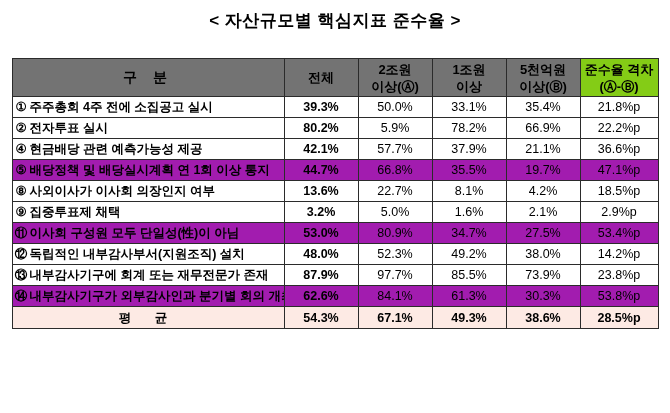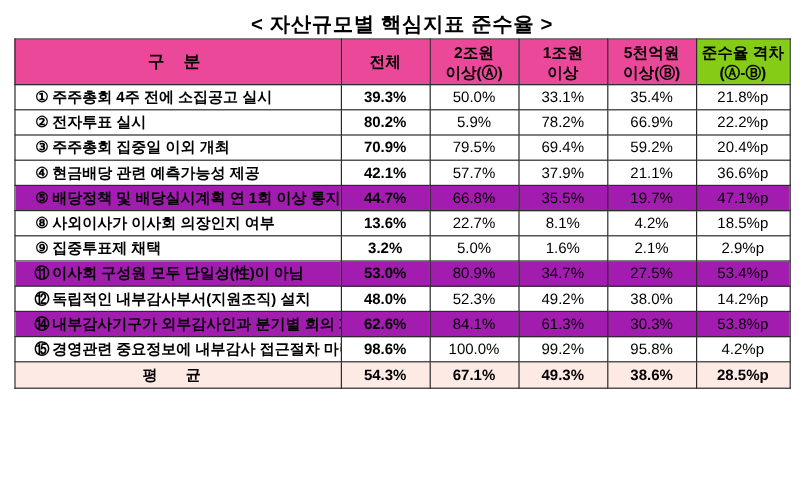--- a/index.html
+++ b/index.html
@@ -20,59 +20,59 @@
     position: relative;
     box-sizing: border-box;
     padding: 0;
   }
   .title {
     text-align: center;
     font-size: 17px;
     font-weight: bold;
     letter-spacing: 0.5px;
     padding-top: 9px;
-    padding-bottom: 0;
+    padding-bottom: 26px;
     color: #000;
   }
   table {
     border-collapse: collapse;
     width: 646px;
     margin: 0 auto;
     table-layout: fixed;
   }
   th, td {
     border: 1px solid #2b2b2b;
     font-size: 12.5px;
     padding: 0;
     height: 21px;
     line-height: 20px;
     box-sizing: border-box;
   }
   thead th {
-    background: #ec4899;
+    background: #737373;
     font-weight: bold;
     text-align: center;
     font-size: 13px;
     height: 38px;
     line-height: 17px;
   }
   thead th.gubun {
     font-size: 14px;
     letter-spacing: 6px;
   }
   th.accent {
     background: #84cc16;
   }
   col.c-label { width: 272px; }
   col.c-num   { width: 74px; }
   col.c-gap   { width: 78px; }
 
   td.label {
     text-align: left;
-    padding-left: 16px;
+    padding-left: 2px;
     font-weight: bold;
     font-size: 12.5px;
     white-space: nowrap;
     overflow: hidden;
   }
   td.num {
     text-align: center;
   }
   td.total {
     font-weight: bold;
@@ -147,28 +147,20 @@
         </tr>
         <tr>
           <td class="label"><span class="circ">②</span><span>전자투표 실시</span></td>
           <td class="num total">80.2%</td>
           <td class="num">5.9%</td>
           <td class="num">78.2%</td>
           <td class="num">66.9%</td>
           <td class="num">22.2%p</td>
         </tr>
         <tr>
-          <td class="label"><span class="circ">③</span><span>주주총회 집중일 이외 개최</span></td>
-          <td class="num total">70.9%</td>
-          <td class="num">79.5%</td>
-          <td class="num">69.4%</td>
-          <td class="num">59.2%</td>
-          <td class="num">20.4%p</td>
-        </tr>
-        <tr>
           <td class="label"><span class="circ">④</span><span>현금배당 관련 예측가능성 제공</span></td>
           <td class="num total">42.1%</td>
           <td class="num">57.7%</td>
           <td class="num">37.9%</td>
           <td class="num">21.1%</td>
           <td class="num">36.6%p</td>
         </tr>
         <tr class="shaded">
           <td class="label"><span class="circ">⑤</span><span>배당정책 및 배당실시계획 연 1회 이상 통지</span></td>
           <td class="num total">44.7%</td>
@@ -202,35 +194,35 @@
           <td class="num">53.4%p</td>
         </tr>
         <tr>
           <td class="label"><span class="circ">⑫</span><span>독립적인 내부감사부서(지원조직) 설치</span></td>
           <td class="num total">48.0%</td>
           <td class="num">52.3%</td>
           <td class="num">49.2%</td>
           <td class="num">38.0%</td>
           <td class="num">14.2%p</td>
         </tr>
+        <tr>
+          <td class="label"><span class="circ">⑬</span><span>내부감사기구에 회계 또는 재무전문가 존재</span></td>
+          <td class="num total">87.9%</td>
+          <td class="num">97.7%</td>
+          <td class="num">85.5%</td>
+          <td class="num">73.9%</td>
+          <td class="num">23.8%p</td>
+        </tr>
         <tr class="shaded">
           <td class="label"><span class="circ">⑭</span><span>내부감사기구가 외부감사인과 분기별 회의 개최</span></td>
           <td class="num total">62.6%</td>
           <td class="num">84.1%</td>
           <td class="num">61.3%</td>
           <td class="num">30.3%</td>
           <td class="num">53.8%p</td>
-        </tr>
-        <tr>
-          <td class="label"><span class="circ">⑮</span><span>경영관련 중요정보에 내부감사 접근절차 마련</span></td>
-          <td class="num total">98.6%</td>
-          <td class="num">100.0%</td>
-          <td class="num">99.2%</td>
-          <td class="num">95.8%</td>
-          <td class="num">4.2%p</td>
         </tr>
       </tbody>
     <tfoot>
       <tr class="avg">
         <td class="label">평  균</td>
         <td class="num">54.3%</td>
         <td class="num">67.1%</td>
         <td class="num">49.3%</td>
         <td class="num">38.6%</td>
         <td class="num">28.5%p</td>

